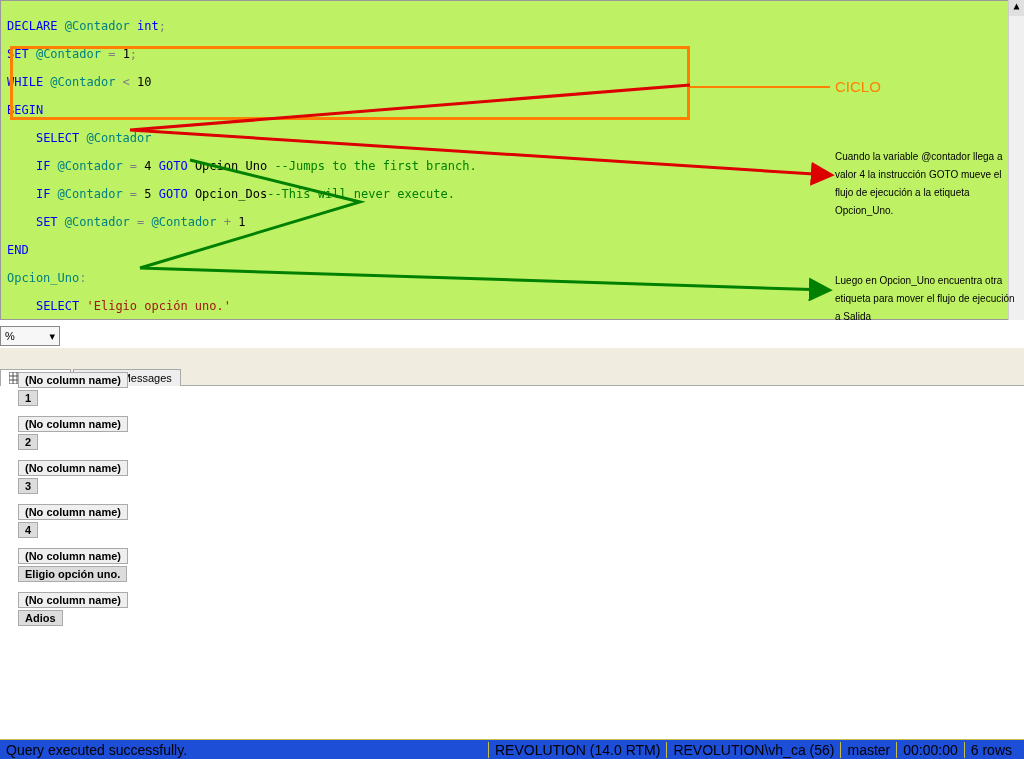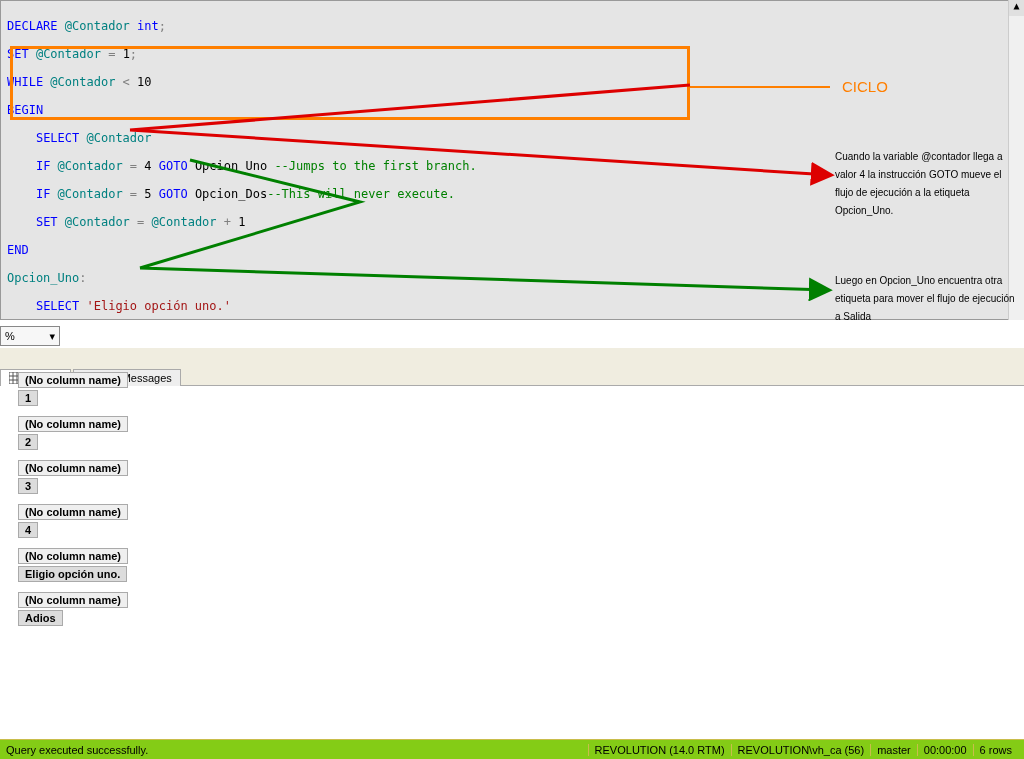--- a/index.html
+++ b/index.html
@@ -12,21 +12,21 @@
     width: 1024px;
     height: 759px;
     overflow: hidden;
     position: relative;
   }
   .editor {
     position: absolute;
     top: 0; left: 0; right: 0;
     height: 320px;
     border: 1px solid #999;
-    background: #e5e5e5;
+    background: #bef264;
     overflow: hidden;
     padding: 4px 6px;
     font-size: 12px;
     line-height: 14px;
     white-space: pre;
   }
   .editor .line { display: block; }
   .kw  { color: #0000ff; }
   .var { color: #008080; }
   .type{ color: #0000ff; }
@@ -39,21 +39,20 @@
   .box-ciclo {
     position: absolute;
     border: 3px solid #ff7f00;
     pointer-events: none;
   }
   .ciclo-label {
     position: absolute;
     color: #ff7f00;
     font-family: Arial, sans-serif;
     font-size: 15px;
-    margin-left: 7px;
   }
   .line-ciclo {
     position: absolute;
     height: 2px;
     background: #ff7f00;
   }
   .annot {
     position: absolute;
     font-family: Arial, sans-serif;
     font-size: 10px;
@@ -137,24 +136,24 @@
     text-align: center;
     margin-right: 2px;
     font-size: 10px;
     color: #333;
     visibility: hidden;
   }
   .statusbar {
     position: absolute;
     left: 0; right: 0; bottom: 0;
     height: 20px;
-    background: #84cc16;
+    background: #1d4ed8;
     border-top: 1px solid #c9bd4b;
     font-family: "Segoe UI", sans-serif;
-    font-size: 11px;
+    font-size: 14px;
     display: flex;
     align-items: center;
     padding: 0 6px;
   }
   .statusbar .spacer { flex: 1; }
   .statusbar .cell {
     padding: 0 6px;
     border-left: 1px solid #c9bd4b;
   }
   .scroll-gutter {

